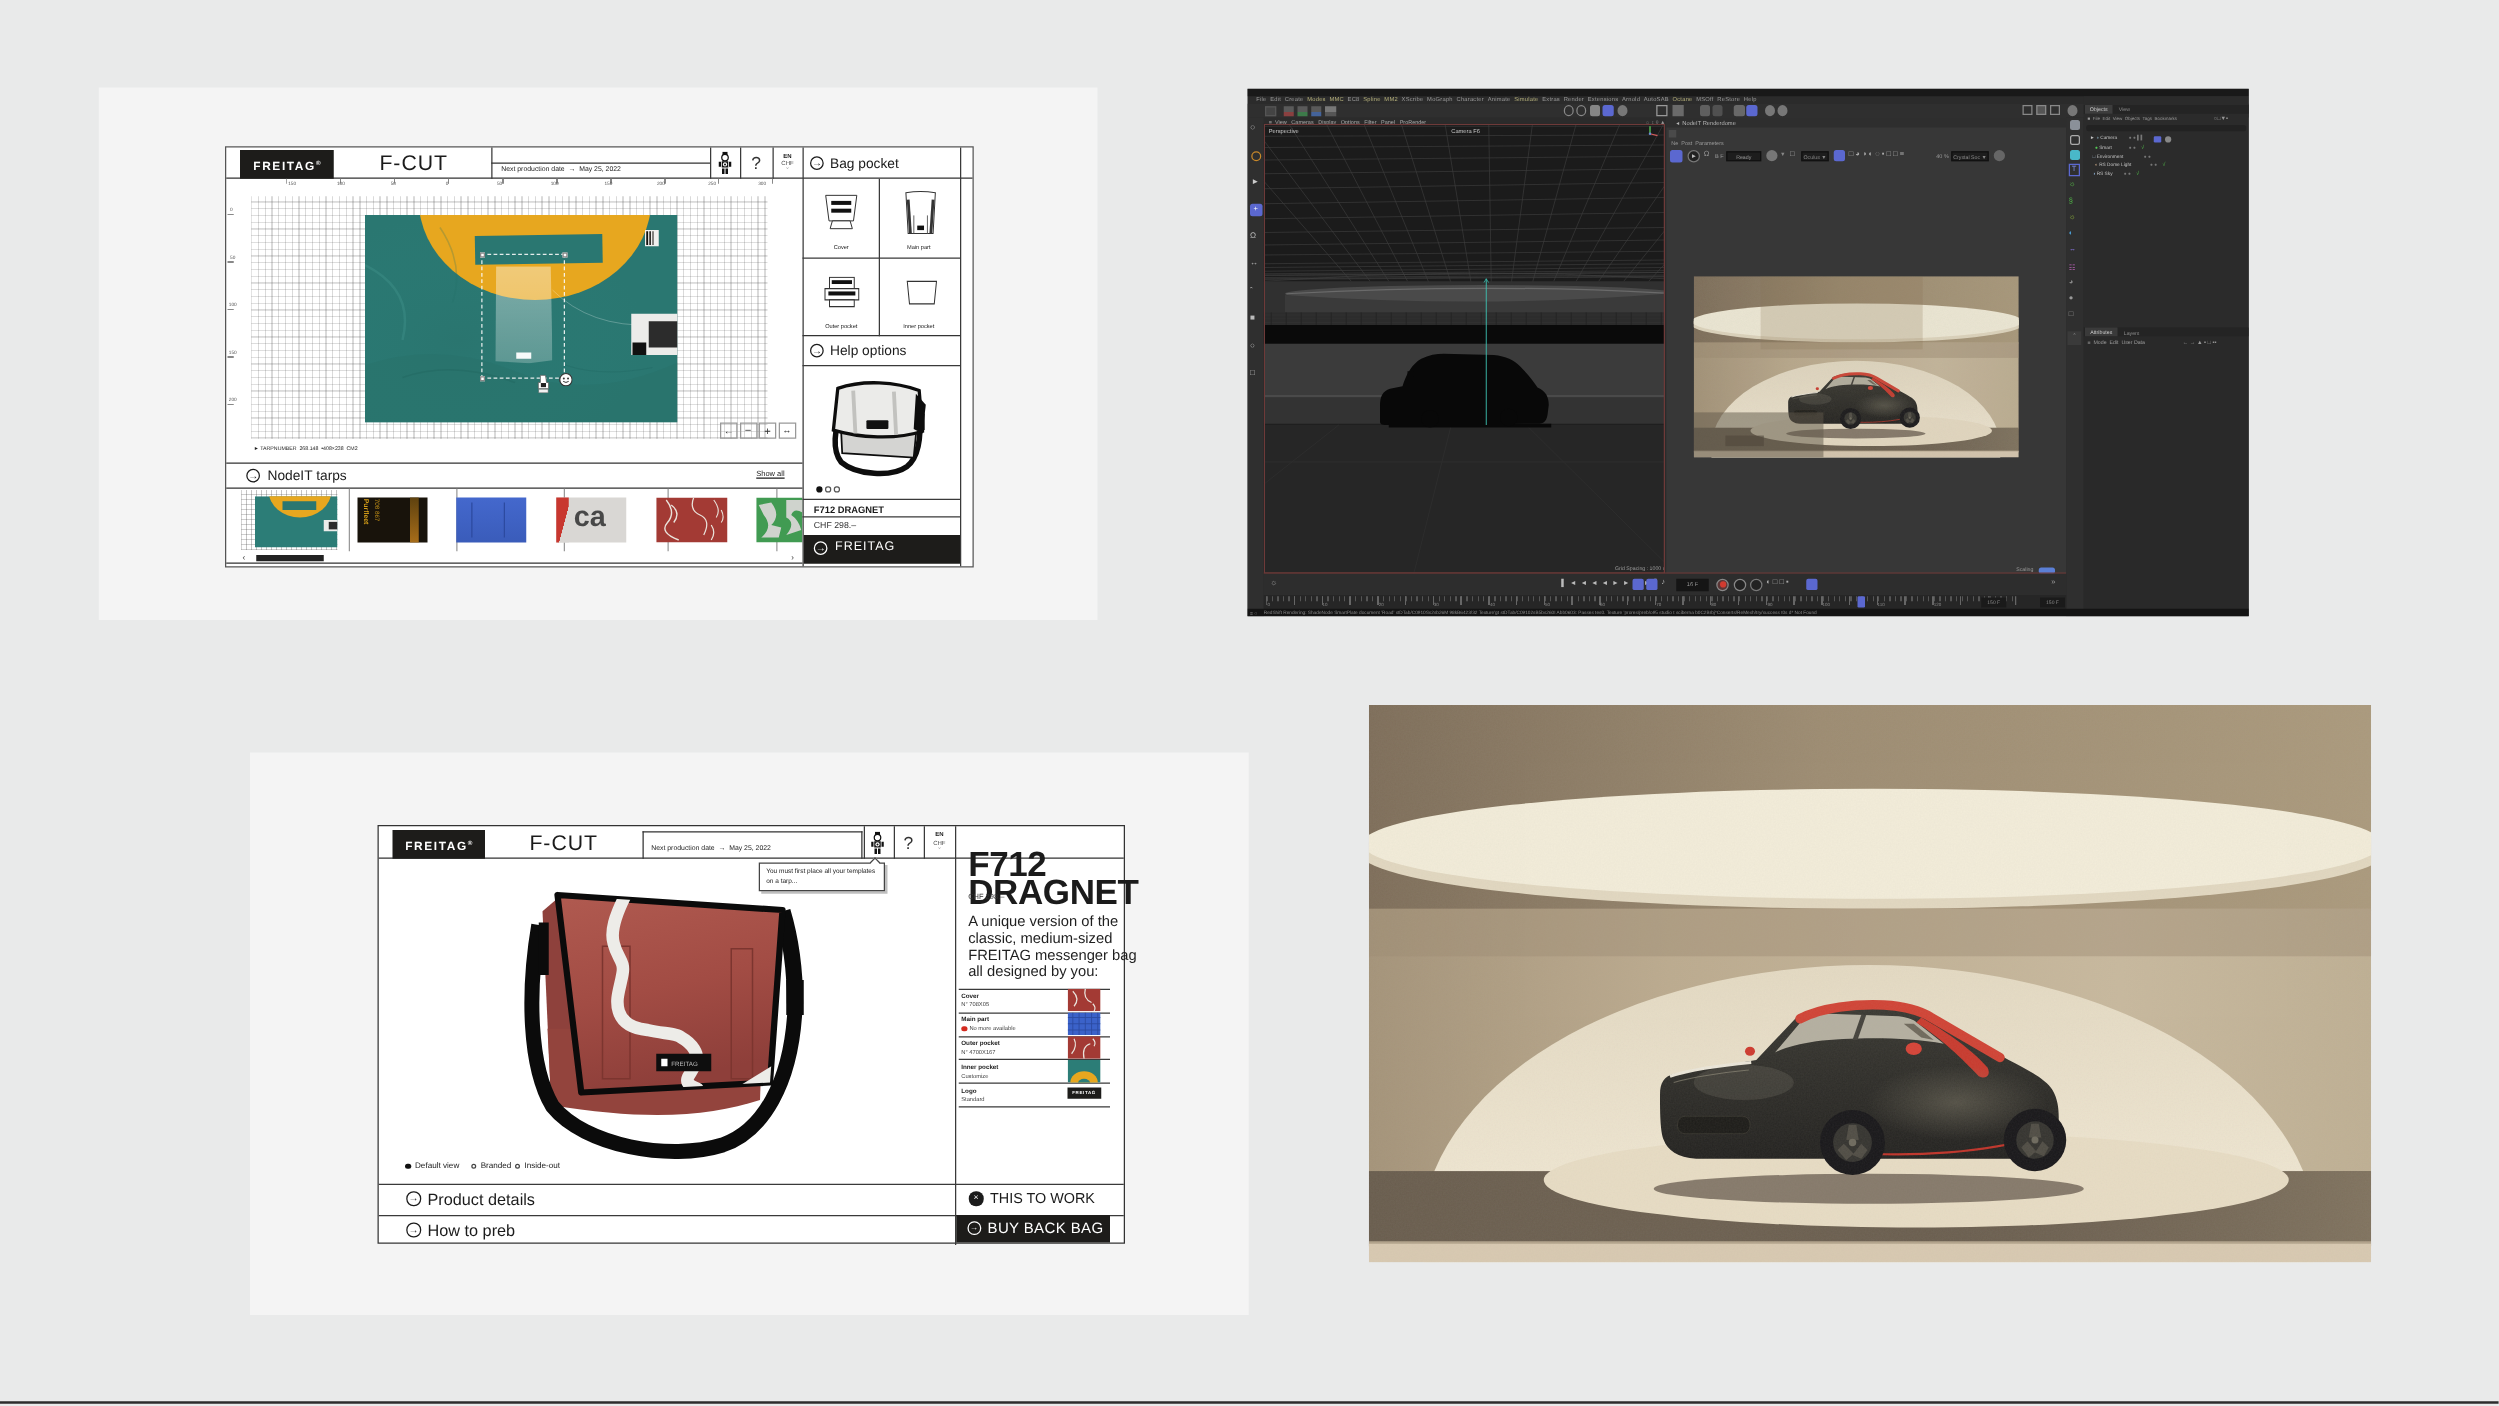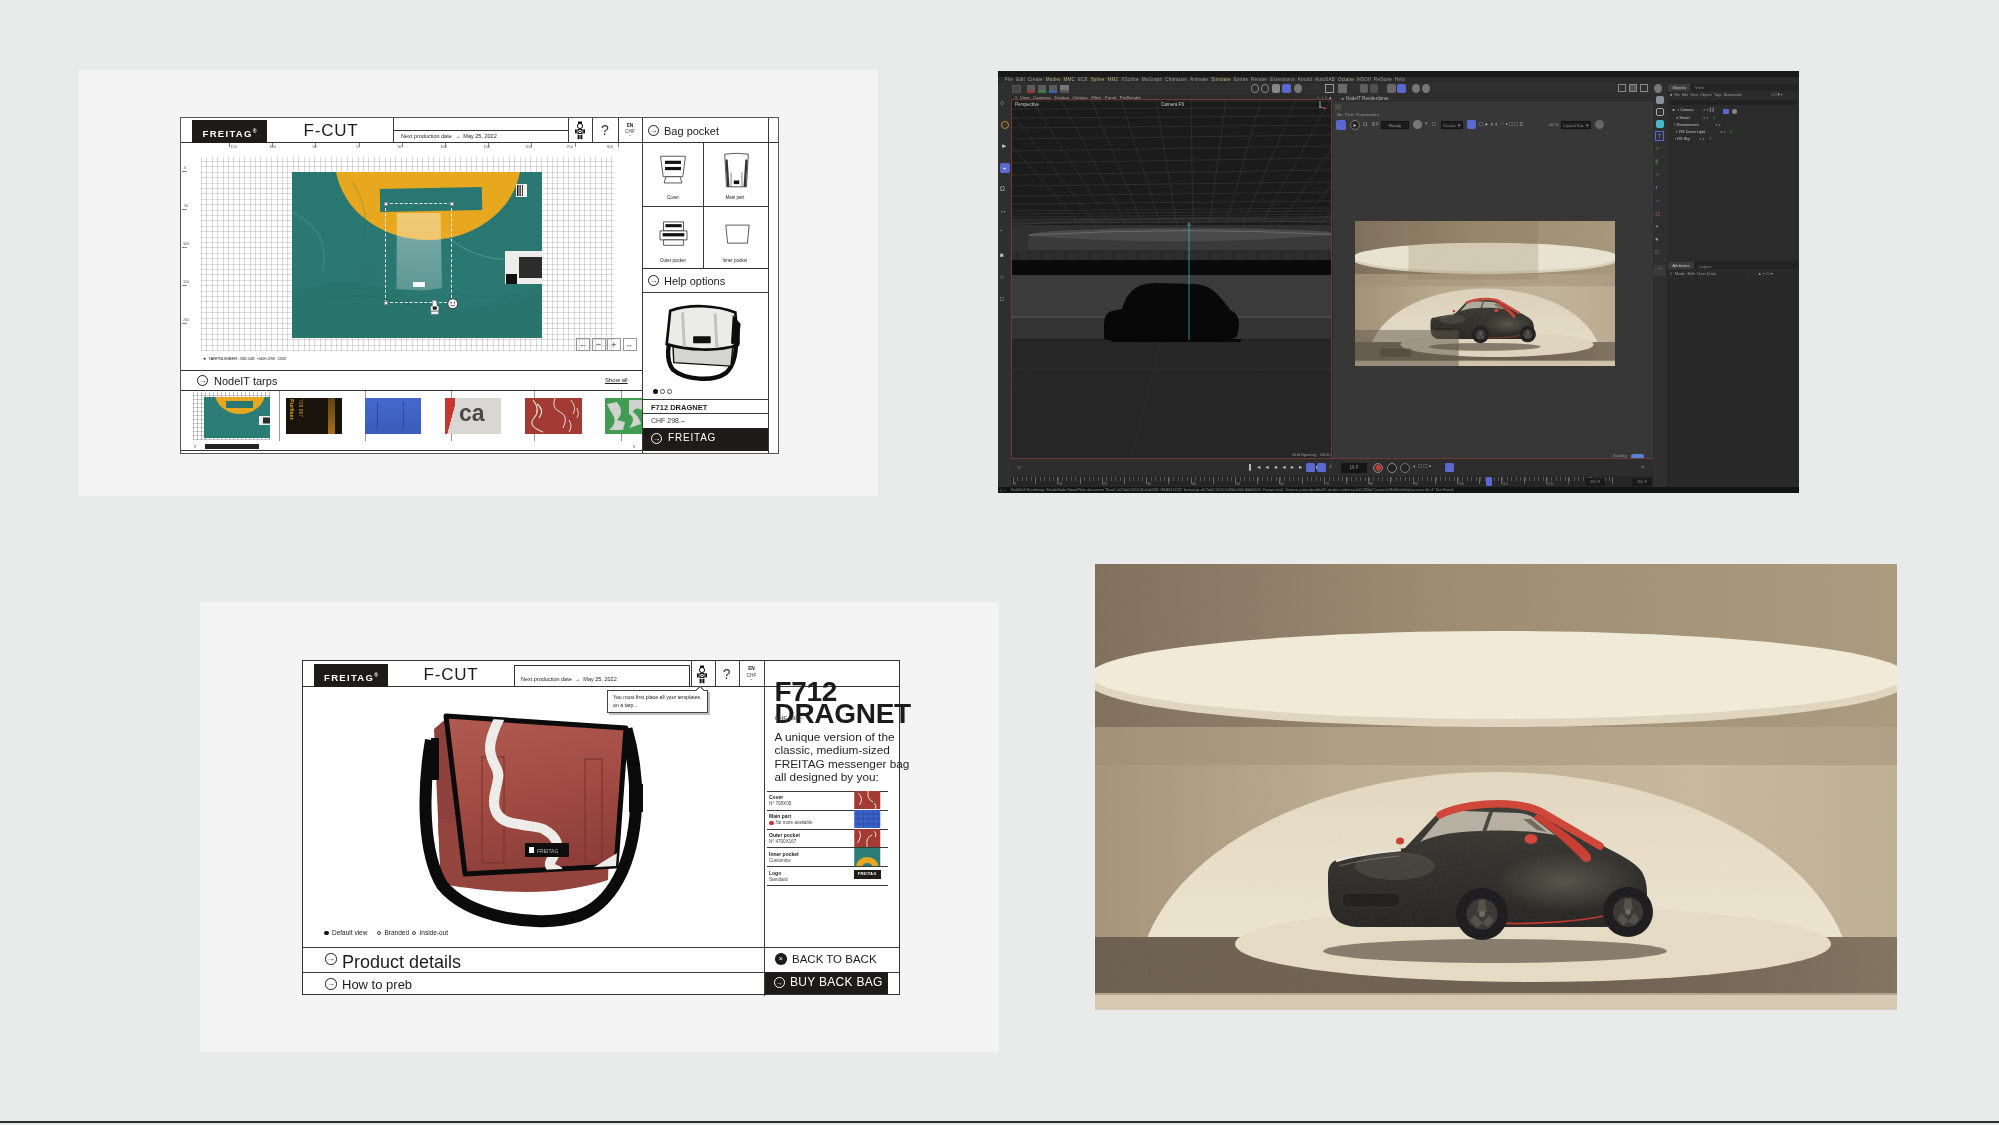--- a/index.html
+++ b/index.html
@@ -300,21 +300,21 @@
 <div class="a" style="left:21px;top:269.5px;width:4.5px;height:4.5px;border-radius:50%;background:#111;"></div>
 <div class="t" style="left:29px;top:268px;font-size:6.5px;">Default view</div>
 <div class="a" style="left:74px;top:269.5px;width:4px;height:4px;border-radius:50%;border:0.8px solid #444;"></div>
 <div class="t" style="left:81.5px;top:268px;font-size:6.5px;">Branded</div>
 <div class="a" style="left:109px;top:269.5px;width:4px;height:4px;border-radius:50%;border:0.8px solid #444;"></div>
 <div class="t" style="left:116.5px;top:268px;font-size:6.5px;">Inside-out</div>
 
 <div class="hl" style="left:0;top:285.5px;width:596px;"></div>
 <div class="hl" style="left:0;top:310.5px;width:596px;"></div>
 <div class="cir" style="left:22px;top:292px;width:11.5px;height:11.5px;font-size:8px;line-height:10.5px;">→</div>
-<div class="t" style="left:39px;top:290.5px;font-size:18px;">Product details</div>
+<div class="t" style="left:39px;top:290.5px;font-size:13px;">Product details</div>
 <div class="cir" style="left:22px;top:317px;width:11.5px;height:11.5px;font-size:8px;line-height:10.5px;">→</div>
 <div class="t" style="left:39px;top:315.5px;font-size:13px;">How to preb</div>
 
 <div class="vl" style="left:461px;top:0;height:335px;"></div>
 <div class="t" style="left:471.5px;top:20px;font-size:28px;font-weight:bold;line-height:22px;letter-spacing:-0.3px;">F712<br>DRAGNET</div>
 <div class="t" style="left:471.5px;top:54px;font-size:6px;color:#333;">CHF 298.–</div>
 <div class="t" style="left:471.5px;top:70px;font-size:11.8px;line-height:13.4px;color:#1f1f1f;">A unique version of the<br>classic, medium-sized<br>FREITAG messenger bag<br>all designed by you:</div>
 
 <div class="hl" style="left:464px;top:129.7px;width:121px;"></div>
 <div class="hl" style="left:464px;top:148.6px;width:121px;"></div>
@@ -347,21 +347,21 @@
       <path d="M3,14 Q8,8 5,2 M13,18 Q11,8 18,6 M20,2 q3,3 1,6" stroke="#e9e2da" stroke-width="1" fill="none"></path>
     </svg>
 <svg class="a" style="left:551px;top:186.9px;" width="26.5" height="18" viewBox="0 0 26 18">
       <rect width="26" height="18" fill="#2c7d77"></rect>
       <ellipse cx="13" cy="18" rx="11" ry="9" fill="#e7a71f"></ellipse>
       <ellipse cx="13" cy="19" rx="5" ry="4" fill="#2c7d77"></ellipse>
     </svg>
 <div class="a blk" style="left:551px;top:209px;width:26.5px;height:8.5px;text-align:center;font-size:3.6px;font-weight:bold;letter-spacing:0.5px;line-height:8.5px;">FREITAG</div>
 
 <div class="a" style="left:472px;top:292px;width:11.5px;height:11.5px;border-radius:50%;background:#1b1b1b;color:#fff;font-size:7px;line-height:11px;text-align:center;">×</div>
-<div class="t" style="left:489px;top:291.5px;font-size:11.5px;">BACK TO BACK</div>
+<div class="t" style="left:489px;top:291.5px;font-size:11.5px;">THIS TO WORK</div>
 <div class="a blk" style="left:461.5px;top:310.5px;width:123.5px;height:22px;"></div>
 <div class="cir" style="left:471px;top:316px;width:10.5px;height:10.5px;font-size:6.5px;line-height:9.5px;border-color:#fff;color:#fff;">→</div>
 <div class="t" style="left:487px;top:313.5px;font-size:12px;letter-spacing:0.3px;color:#fff;">BUY BACK BAG</div>
 </div>
 
 <div class="a" id="c4d" style="left:998px;top:71px;width:801px;height:422px;background:#2b2b2b;overflow:hidden;">
 <div class="a" style="left:0;top:0;width:801px;height:6px;background:#191919;"></div>
 
 <div class="t" style="left:7px;top:6px;font-size:4.6px;color:#9a9a9a;letter-spacing:0.2px;">File&nbsp;&nbsp;Edit&nbsp;&nbsp;Create&nbsp;&nbsp;<b style="color:#b5b07a;font-weight:normal">Modes</b>&nbsp;&nbsp;<b style="color:#b5b07a;font-weight:normal">MMC</b>&nbsp;&nbsp;EC8&nbsp;&nbsp;<b style="color:#b5b07a;font-weight:normal">Spline</b>&nbsp;&nbsp;<b style="color:#b5b07a;font-weight:normal">MM2</b>&nbsp;&nbsp;XScribe&nbsp;&nbsp;MoGraph&nbsp;&nbsp;Character&nbsp;&nbsp;Animate&nbsp;&nbsp;<b style="color:#b5b07a;font-weight:normal">Simulate</b>&nbsp;&nbsp;Extras&nbsp;&nbsp;Render&nbsp;&nbsp;Extensions&nbsp;&nbsp;Arnold&nbsp;&nbsp;AutoSAB&nbsp;&nbsp;<b style="color:#b5b07a;font-weight:normal">Octane</b>&nbsp;&nbsp;MSOff&nbsp;&nbsp;ReStore&nbsp;&nbsp;Help</div>
 

